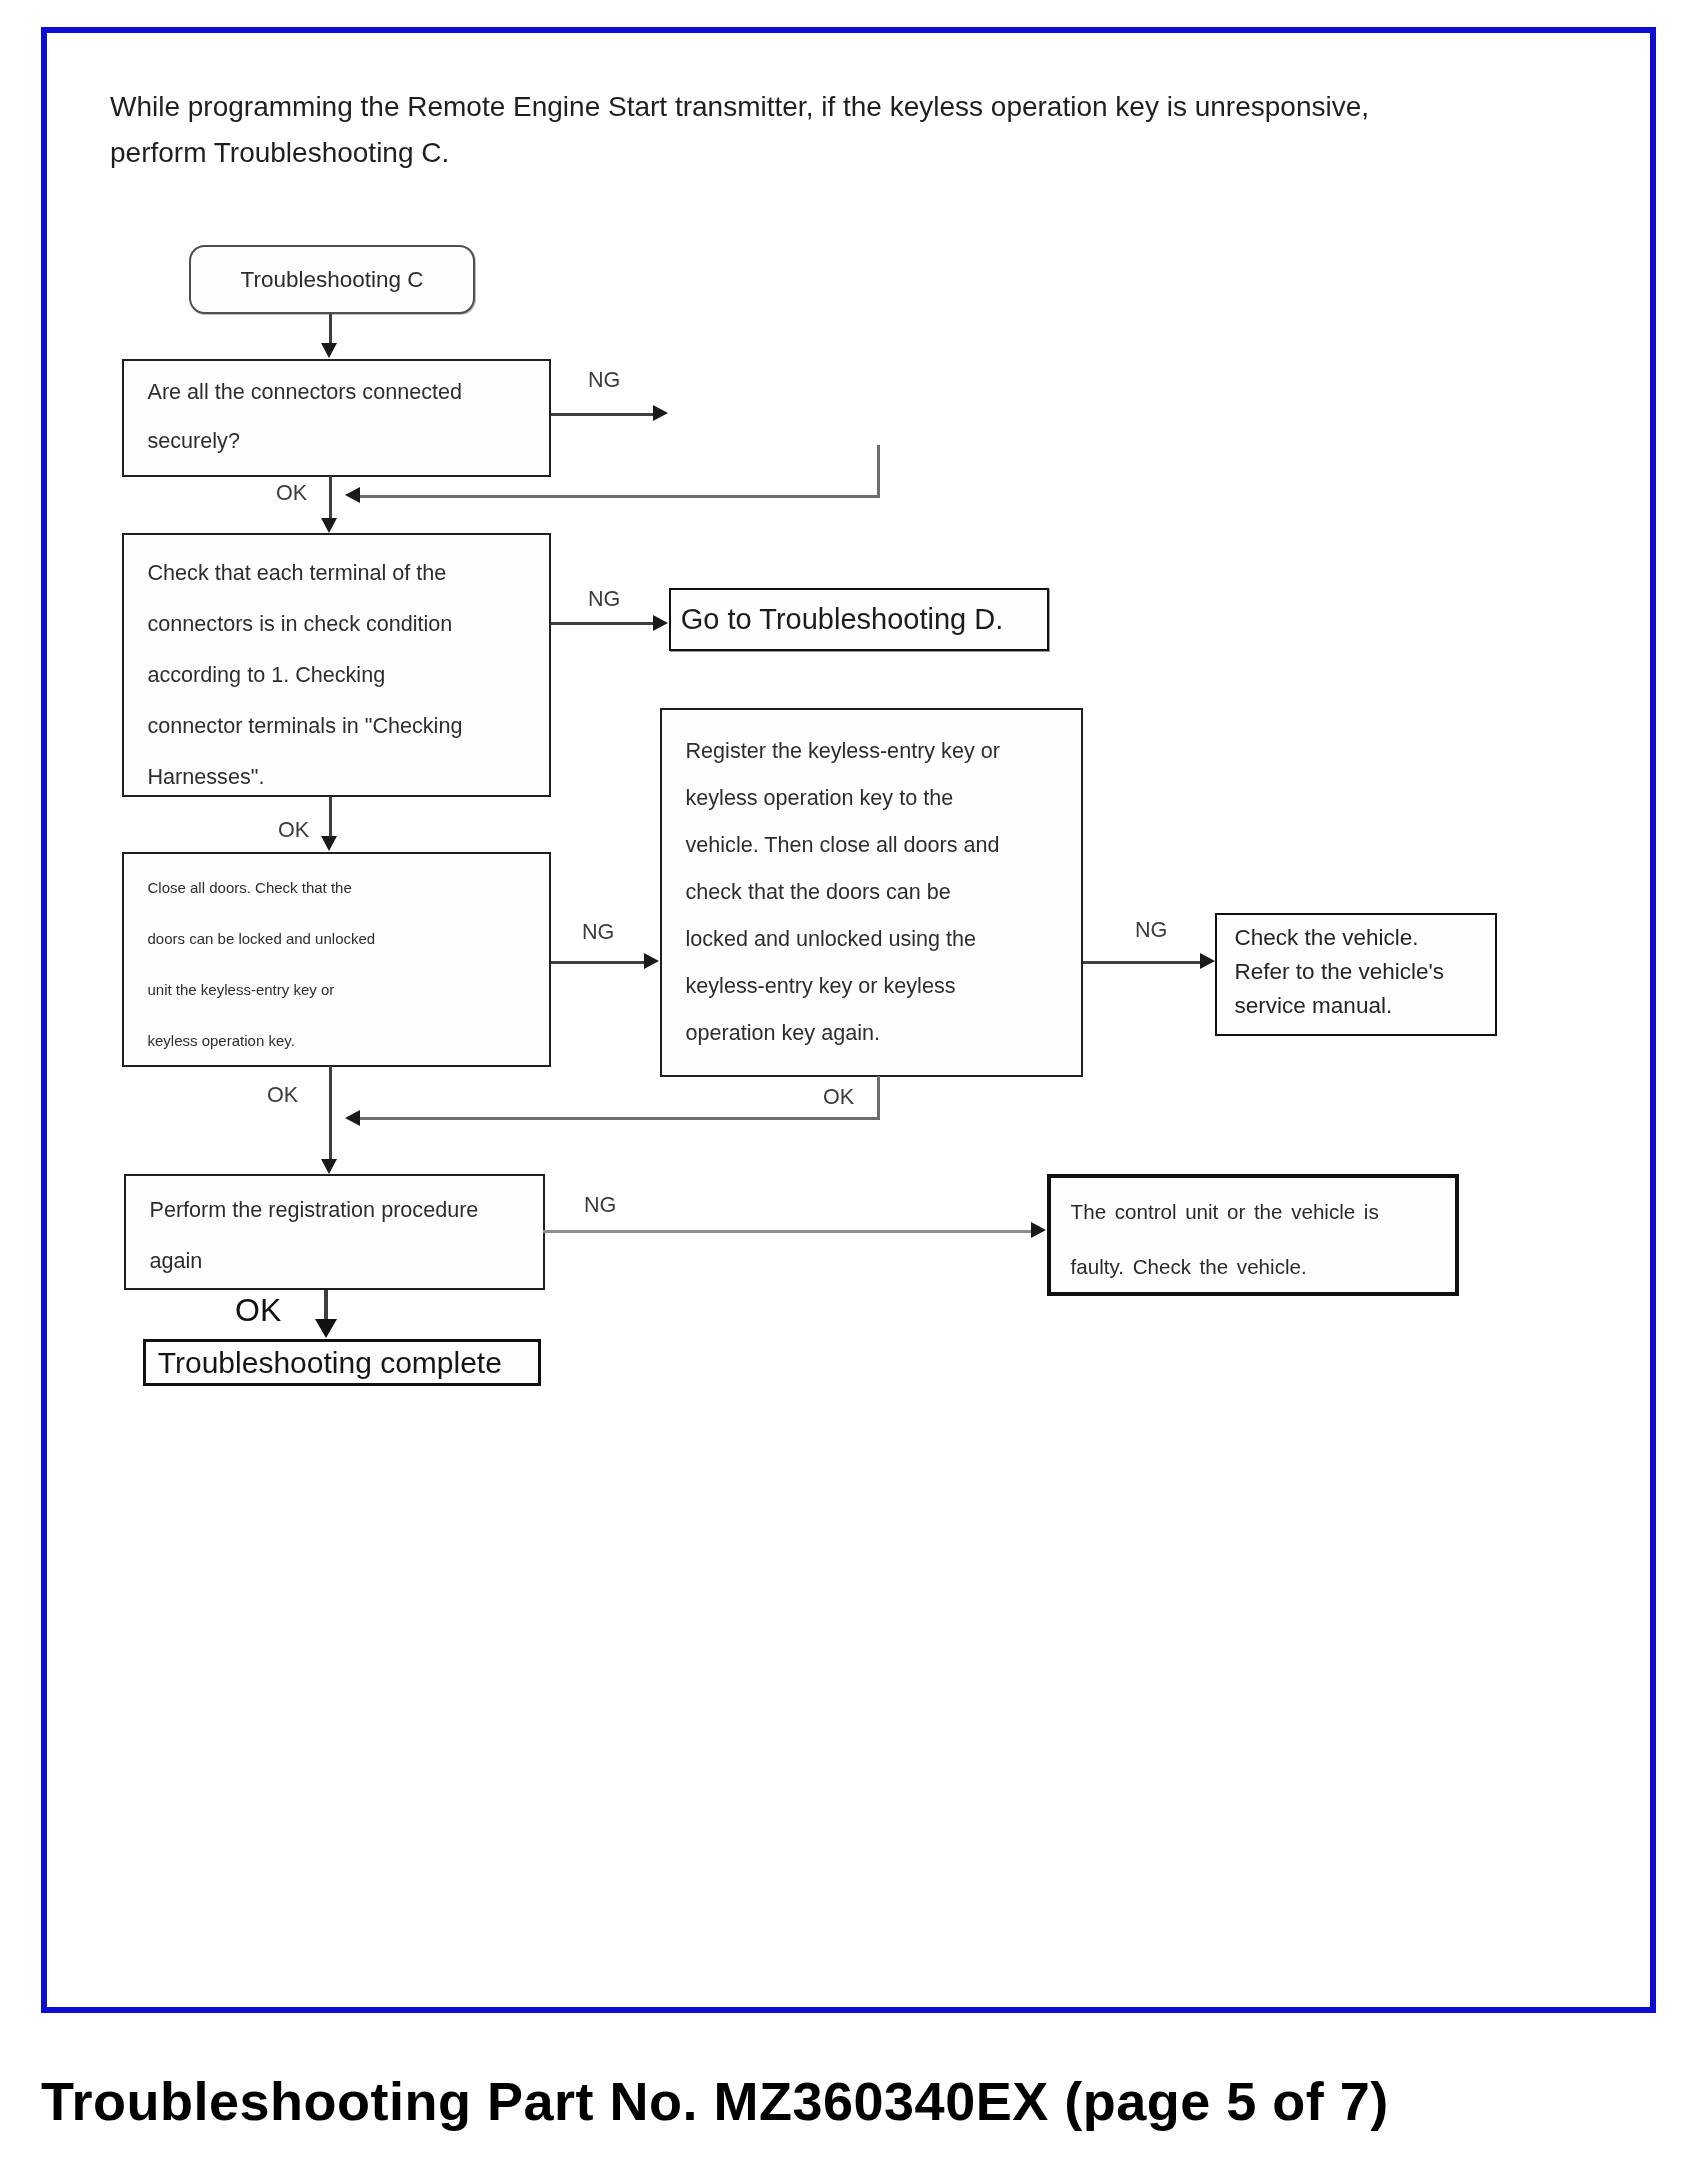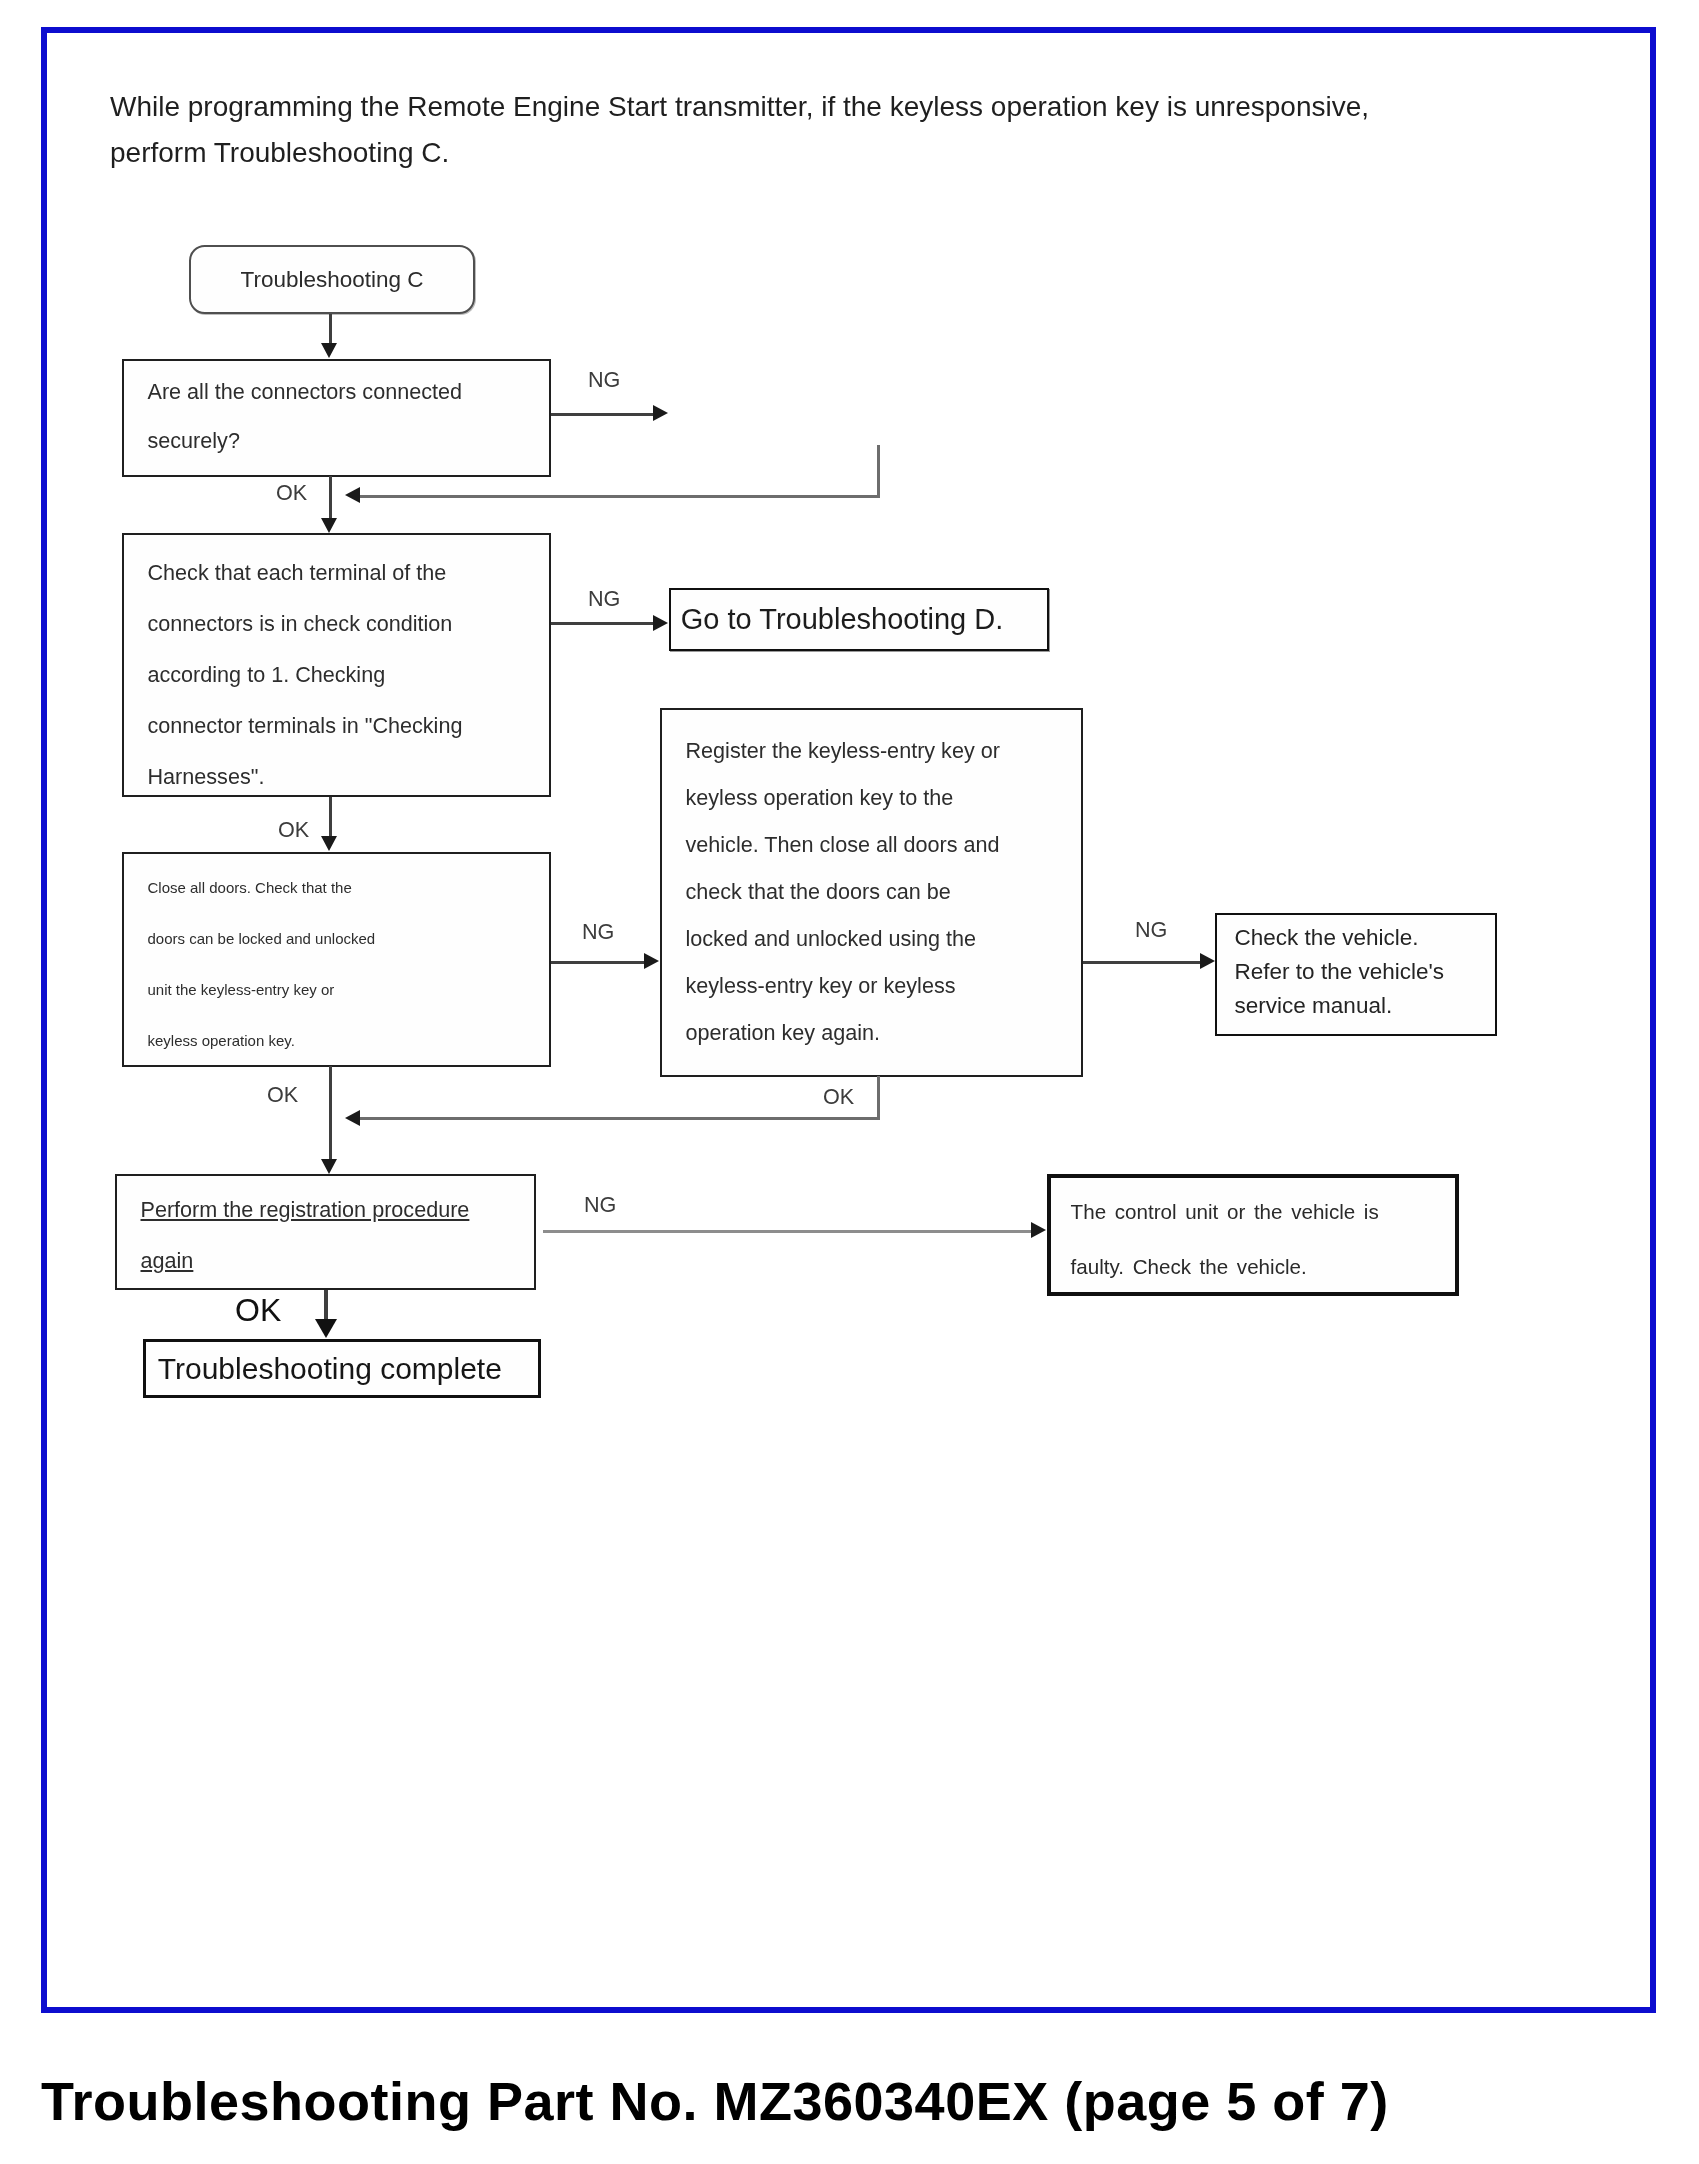--- a/index.html
+++ b/index.html
@@ -41,29 +41,29 @@
   }
   #box3 { left:122px; top:852px; width:429px; height:215px; padding:7.8px 0 0 23.5px; }
   #box3 .ln { line-height:51px; font-size:15px; }
   #midBox { left:660px; top:708px; width:423px; height:369px; padding:16.7px 0 0 23.5px; }
   #midBox .ln { line-height:47px; font-size:21.6px; }
   #vehicleBox {
     left:1215px; top:913px; width:282px; height:123px; border:2.9px solid #101010;
     padding:5.9px 0 0 17.6px;
   }
   #vehicleBox .ln { line-height:34px; font-size:22.5px; color:#242424; }
-  #box4 { left:115px; top:1174px; width:421px; height:116px; padding:7.8px 0 0 23.5px;text-decoration:underline; }
+  #box4 { left:124px; top:1174px; width:421px; height:116px; padding:7.8px 0 0 23.5px; }
   #box4 .ln { line-height:51px; font-size:21.6px; }
   #controlBox {
     left:1047px; top:1174px; width:412px; height:122px; border:4.9px solid #101010;
     padding:5.9px 0 0 19.6px;
   }
   #controlBox .ln { line-height:55px; font-size:20.6px; word-spacing:2.9px; color:#2a2a2a; }
   #completeBox {
-    left:143px; top:1339px; width:398px; height:59px; border:3.9px solid #101010;
+    left:143px; top:1339px; width:398px; height:47px; border:3.9px solid #101010;
     padding-left:11.8px; font-size:30px; color:#161616;
   }
   
   .hl, .vl { position:absolute; background:#3f3f3f; }
   .hl { height:2.9px; }
   .vl { width:2.9px; }
   .gray { background:#6d6d6d; }
   .lgray { background:#8d8d8d; }
   
   .ah { position:absolute; width:0; height:0; }

